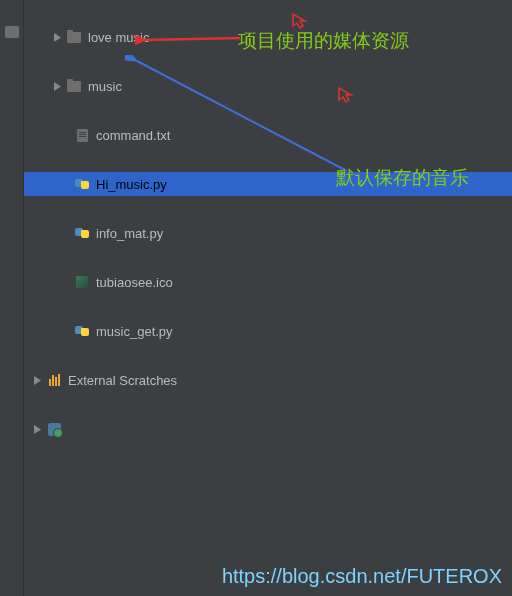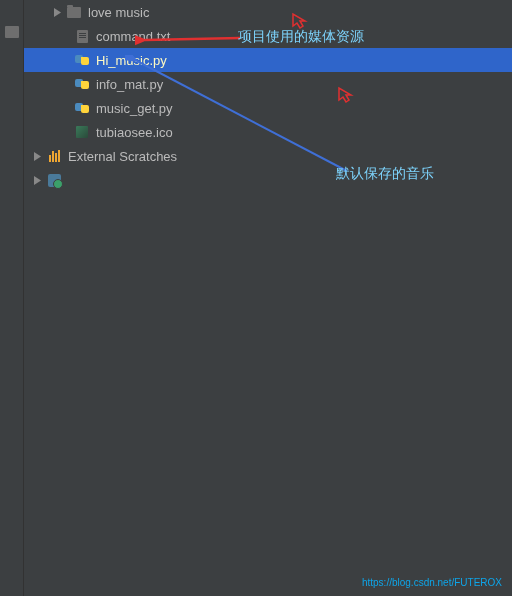--- a/index.html
+++ b/index.html
@@ -13,46 +13,47 @@
     .left-gutter {
       position: absolute; left: 0; top: 0; width: 24px; height: 100%;
       background: #3c3f41; border-right: 1px solid #323232;
     }
     .gutter-icon { position: absolute; left: 5px; top: 26px; width: 14px; height: 12px; background: #6e6e6e; border-radius: 1px; }
     .tree { position: absolute; left: 24px; top: 0; right: 0; }
     .row {
       display: flex; align-items: center;
       height: 24px; padding-left: 0;
       white-space: nowrap;
+      margin-top: 25px;
     }
-    .row.selected { background: #2f65ca; color: #fef9c3; }
+    .row.selected { background: #2f65ca; color: #000000; }
     .indent { display: inline-block; }
     .arrow { width: 10px; height: 10px; margin-right: 4px; display: inline-flex; align-items: center; justify-content: center; }
     .arrow svg { display: block; }
     .icon { width: 16px; height: 16px; margin-right: 6px; display: inline-flex; align-items: center; justify-content: center; flex-shrink: 0; }
     .folder { width: 14px; height: 11px; background: #6e6e6e; border-radius: 1px; position: relative; }
     .folder::before { content: ""; position: absolute; top: -2px; left: 0; width: 6px; height: 2px; background: #6e6e6e; border-radius: 1px 1px 0 0; }
     .txtfile { width: 11px; height: 13px; background: #6e6e6e; border-radius: 1px; position: relative; }
     .txtfile::after { content: ""; position: absolute; left: 2px; top: 3px; right: 2px; height: 1px; background: #3c3f41; box-shadow: 0 2px 0 #3c3f41, 0 4px 0 #3c3f41; }
     .pyfile { position: relative; width: 14px; height: 14px; }
     .pyfile::before { content: ""; position: absolute; left: 0; top: 2px; width: 8px; height: 8px; background: #4b8bbe; border-radius: 2px 2px 0 2px; }
     .pyfile::after { content: ""; position: absolute; right: 0; bottom: 2px; width: 8px; height: 8px; background: #ffd43b; border-radius: 0 2px 2px 2px; }
     .ico { width: 12px; height: 12px; background: linear-gradient(135deg, #3a7a5a, #2a4a3a); border-radius: 1px; }
     .libs { display: inline-flex; gap: 1px; align-items: flex-end; height: 12px; }
     .libs span { width: 2px; background: #f0a732; }
     .libs span:nth-child(1){height:7px} .libs span:nth-child(2){height:11px} .libs span:nth-child(3){height:9px} .libs span:nth-child(4){height:12px}
     .scratch { width: 13px; height: 13px; background: #4a7a9a; border-radius: 2px; position: relative; }
     .scratch::after { content: ""; position: absolute; right: -2px; bottom: -2px; width: 8px; height: 8px; background: #3ba06a; border-radius: 50%; border: 1px solid #3c3f41; }
-    .annotation { position: absolute; color: #7dd3fc; font-family: Liberation Mono, monospace; font-size: 14px; }
+    .annotation { position: absolute; color: #84cc16; font-family: Liberation Mono, monospace; font-size: 19px; }
     .arrow-red { position: absolute; }
     .arrow-blue { position: absolute; }
     .cursor-red { position: absolute; }
     .watermark {
       position: absolute; right: 10px; bottom: 8px;
-      color: #0ea5e9; font-size: 10px;
+      color: #7dd3fc; font-size: 20px;
     }
   </style>
 </head>
 <body>
 
 <div class="left-gutter">
   <div class="gutter-icon"></div>
 </div>
 
 <div class="tree">
@@ -64,20 +65,32 @@
           <polygon points="0,0 7,4.5 0,9" fill="#888"></polygon>
         </svg>
       </span>
     <span class="icon">
         <span class="folder"></span>
       </span>
     <span>love music</span>
   </div>
 
 
+  <div class="row">
+    <span class="indent" style="width:28px"></span>
+    <span class="arrow">
+        <svg width="7" height="9">
+          <polygon points="0,0 7,4.5 0,9" fill="#888"></polygon>
+        </svg>
+      </span>
+    <span class="icon">
+        <span class="folder"></span>
+      </span>
+    <span>music</span>
+  </div>
 
   <div class="row">
     <span class="indent" style="width:50px"></span>
     <span class="icon">
         <span class="txtfile"></span>
       </span>
     <span>command.txt</span>
   </div>
 
   <div class="row selected">
@@ -93,31 +106,31 @@
     <span class="icon">
         <span class="pyfile"></span>
       </span>
     <span>info_mat.py</span>
   </div>
 
 
   <div class="row">
     <span class="indent" style="width:50px"></span>
     <span class="icon">
-        <span class="pyfile"></span>
+        <span class="ico"></span>
       </span>
-    <span>music_get.py</span>
+    <span>tubiaosee.ico</span>
   </div>
 
   <div class="row">
     <span class="indent" style="width:50px"></span>
     <span class="icon">
-        <span class="ico"></span>
+        <span class="pyfile"></span>
       </span>
-    <span>tubiaosee.ico</span>
+    <span>music_get.py</span>
   </div>
 
 
   <div class="row">
     <span class="indent" style="width:8px"></span>
     <span class="arrow">
         <svg width="7" height="9">
           <polygon points="0,0 7,4.5 0,9" fill="#888"></polygon>
         </svg>
       </span>

